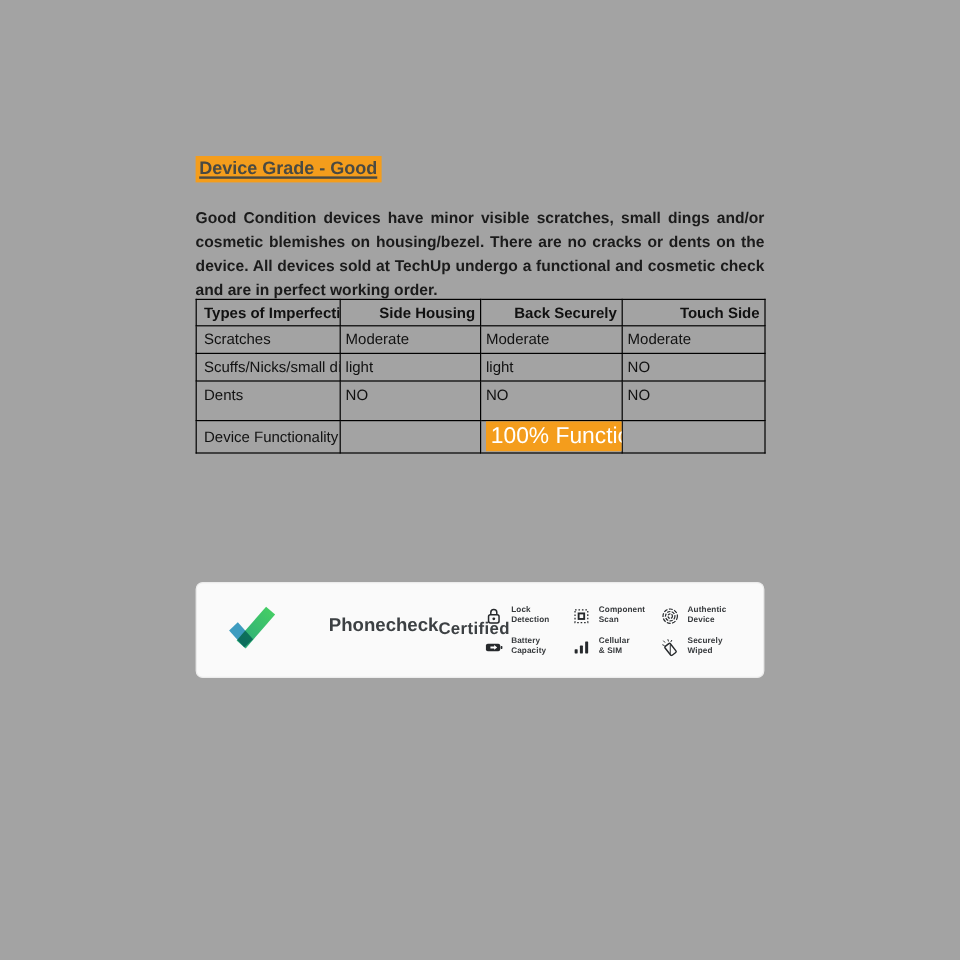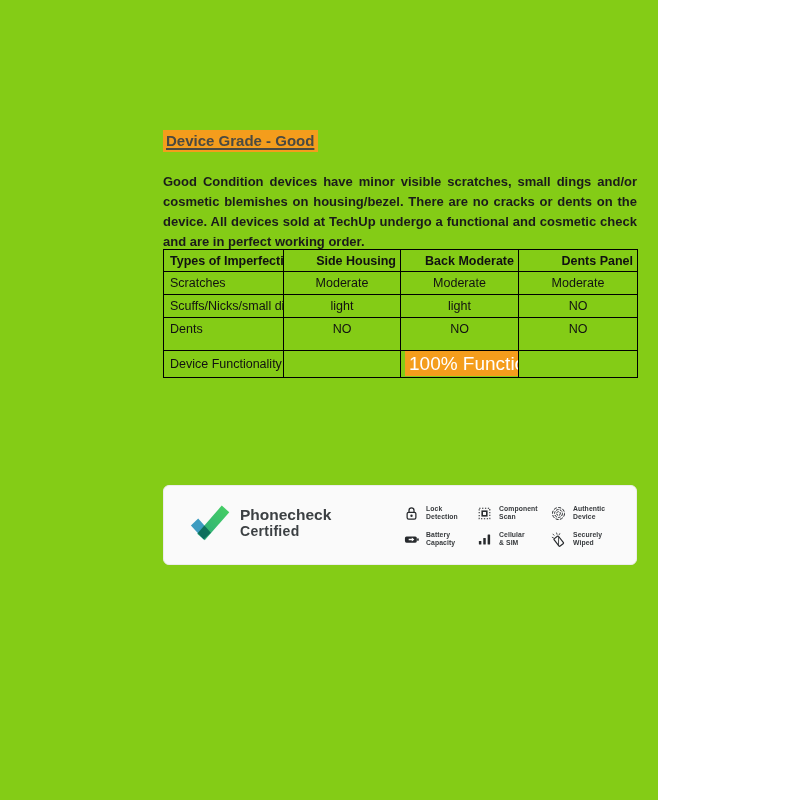--- a/index.html
+++ b/index.html
@@ -1,18 +1,18 @@
 <!DOCTYPE html>
 <html><head>
 <meta charset="utf-8">
 <style>
   * { margin:0; padding:0; box-sizing:border-box; }
   html,body { width:800px; height:800px; background:#ffffff;
               font-family:"Liberation Sans", sans-serif; color:#1f1f1f; }
-  .page { position:relative; width:658px; height:800px; background:#84cc16; overflow:hidden; }
+  .page { position:relative; width:800px; height:800px; background:#a3a3a3; overflow:hidden; }
 
   
   .title { position:absolute; left:163px; top:130px;
            display:inline-block; background:#F49D1C; color:#4a4a42;
            font-size:15px; font-weight:bold; padding:2px 4px 3px 3px;
            text-decoration:underline; text-underline-offset:2px; text-decoration-thickness:1.5px; }
 
   
   .para { position:absolute; left:163px; top:172px; width:474px;
           font-size:13px; font-weight:bold; line-height:20px;
@@ -21,33 +21,33 @@
   
   table.grades { position:absolute; left:163px; top:249px; width:474px;
                  border-collapse:collapse; table-layout:fixed;
                  font-size:12.5px; color:#111; }
   table.grades col.c1{width:120px} table.grades col.c2{width:117px}
   table.grades col.c3{width:118px} table.grades col.c4{width:119px}
   table.grades th, table.grades td { border:1px solid #000; vertical-align:middle;
                  padding:2px 4px; overflow:hidden; white-space:nowrap; }
   table.grades th { font-weight:bold; text-align:right; height:22px; }
   table.grades th.lbl { text-align:left; padding-left:6px; }
-  table.grades td { text-align:center; }
+  table.grades td { text-align:left; }
   table.grades td.lbl { text-align:left; padding-left:6px; }
   tr.h23 td{height:23px} tr.h24 td{height:24px}
   tr.dents td { height:33px; vertical-align:top; padding-top:4px;margin-left:35px; }
   tr.func td { height:27px; }
   .hl-orange { background:#F49D1C; color:#ffffff; padding:2px 4px; font-size:19px; }
 
   
   .badge { position:absolute; left:163px; top:485px; width:474px; height:80px;
            background:#FAFAFA; border:1px solid #ECECEC; border-radius:6px; }
   .brand { position:absolute; left:26px; top:15px; display:flex; align-items:center; gap:10px; }
   .brand svg { width:40px; height:43px; }
-  .brand-text { display:flex; flex-direction:column; }
+  .brand-text { display:flex; flex-direction:row;margin-left:34px; }
   .brand-name { font-size:15.5px; font-weight:bold; color:#3C4043; line-height:15px; }
   .brand-sub  { font-size:14px; font-weight:700; color:#3C4043; line-height:15px; margin-top:2px; letter-spacing:0.3px; }
 
   .features { position:absolute; left:240px; top:19px; display:grid;
               grid-template-columns:73px 74px 70px; row-gap:10px; }
   .feature { display:flex; align-items:center; gap:7px; }
   .feature svg { width:15px; height:15px; flex:0 0 auto; }
   .f-label { display:flex; flex-direction:column; font-size:6.8px; font-weight:bold;
              color:#36393C; line-height:8px; letter-spacing:0.1px; }
 </style>
@@ -64,22 +64,22 @@
     <colgroup>
         <col class="c1">
         <col class="c2">
         <col class="c3">
         <col class="c4">
       </colgroup>
     <tbody>
         <tr>
       <th class="lbl">Types of Imperfections</th>
       <th>Side Housing</th>
-      <th>Back Moderate</th>
-      <th>Dents Panel</th>
+      <th>Back Securely</th>
+      <th>Touch Side</th>
     </tr>
     <tr class="h23">
       <td class="lbl">Scratches</td>
       <td>Moderate</td>
       <td>Moderate</td>
       <td>Moderate</td>
     </tr>
     <tr class="h23">
       <td class="lbl">Scuffs/Nicks/small dings</td>
       <td>light</td>

